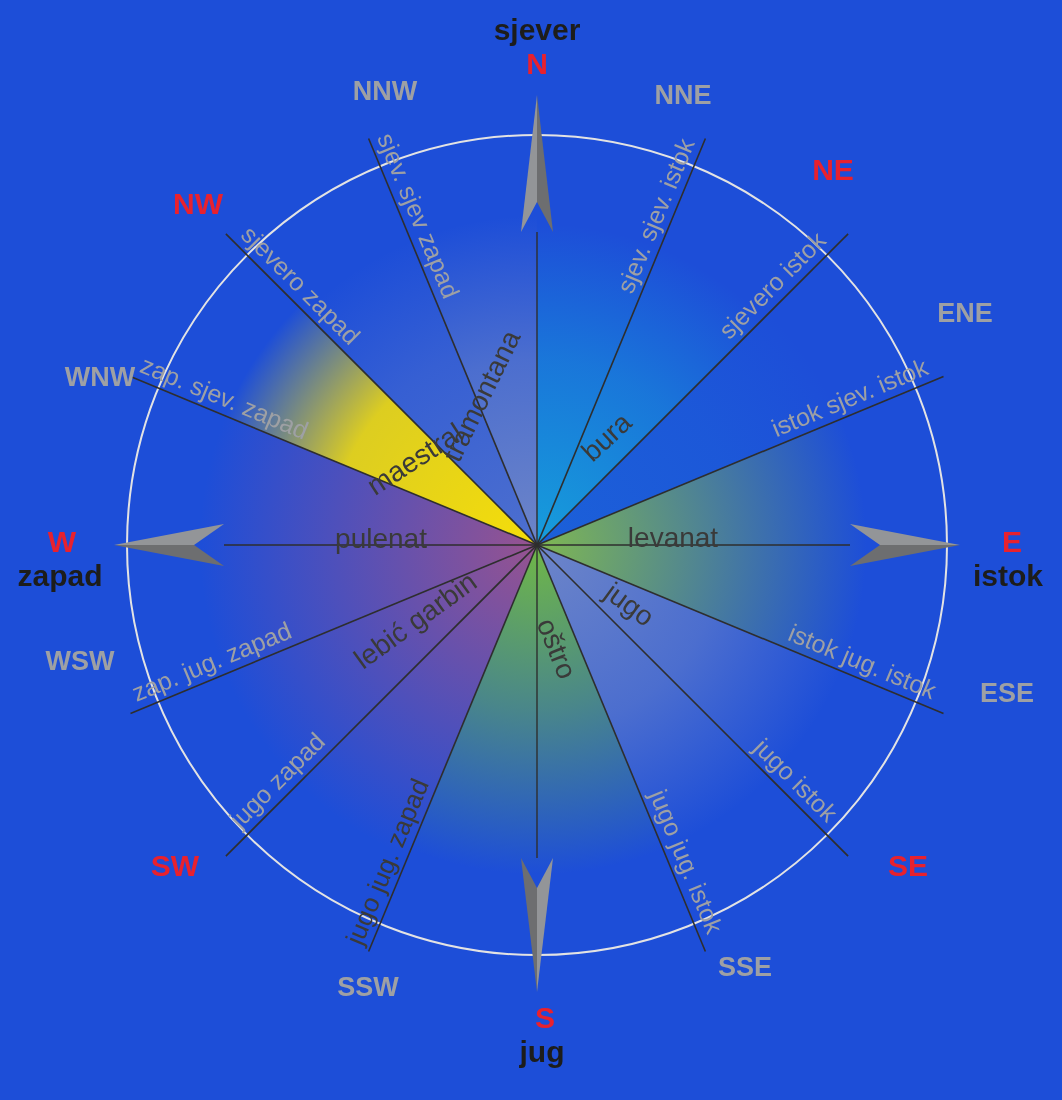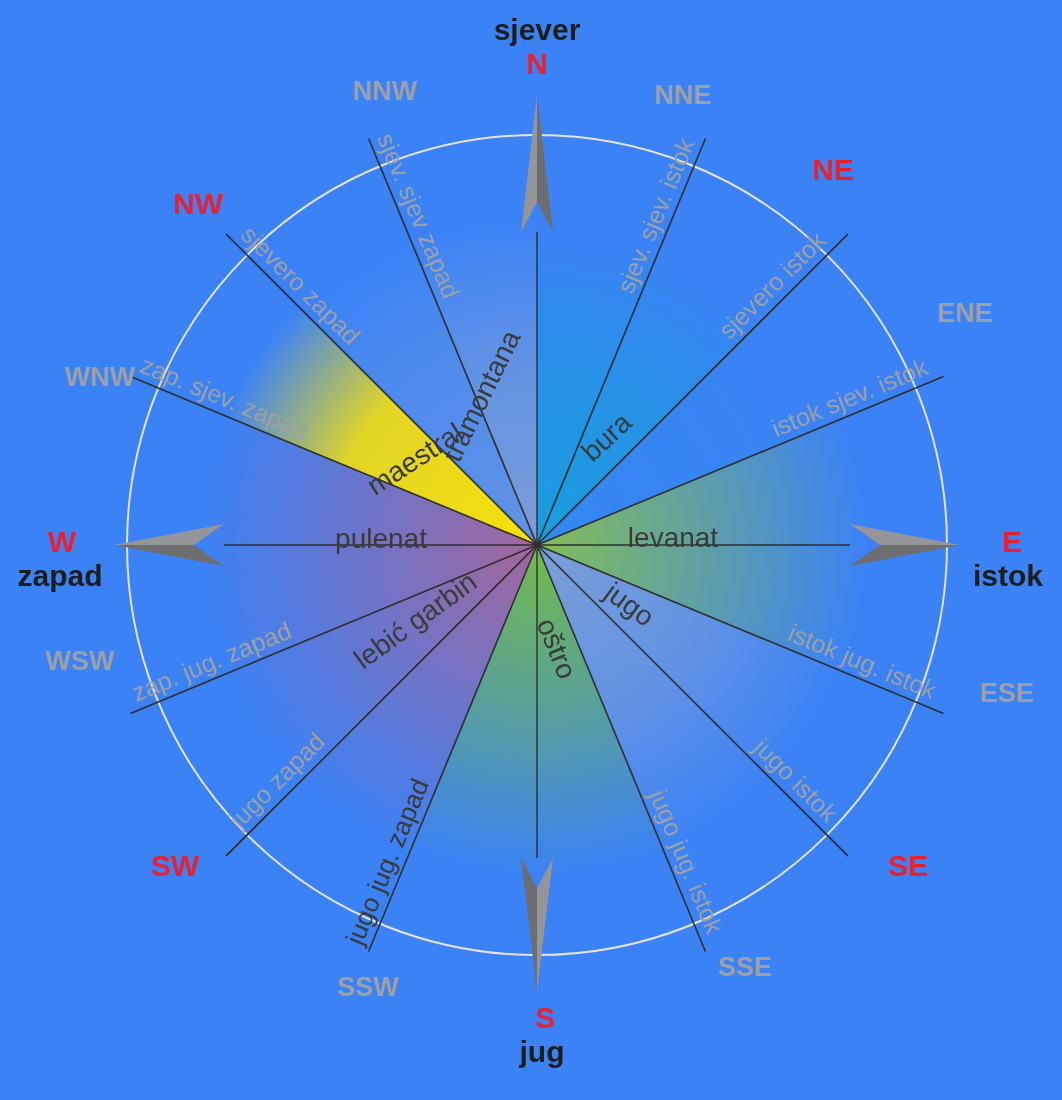--- a/index.html
+++ b/index.html
@@ -1,19 +1,19 @@
 <!DOCTYPE html>
 <html><head>
 <meta charset="utf-8">
 <style>
   html,body { margin:0; padding:0; background:#ffffff; }
   .stage {
     position:relative;
     width:1062px; height:1100px;
-    background:#3b82f6;
+    background:#1d4ed8;
     font-family:"Liberation Sans", sans-serif;
     overflow:hidden;
   }
   svg text {
     text-anchor:middle;
     font-family:"Liberation Sans", sans-serif;
   }
   .abbr-red  { font-size:30px; font-weight:700; }
   .abbr-gray { font-size:27px; font-weight:700; }
   .card-name { font-size:30px; font-weight:700; }

